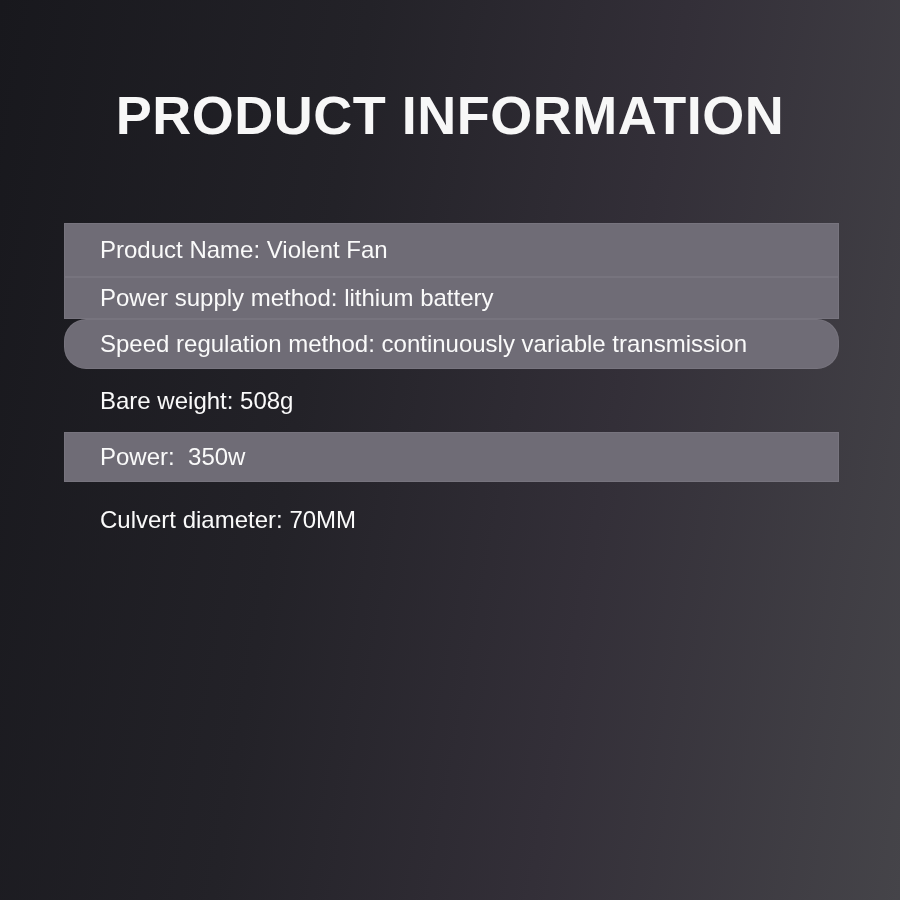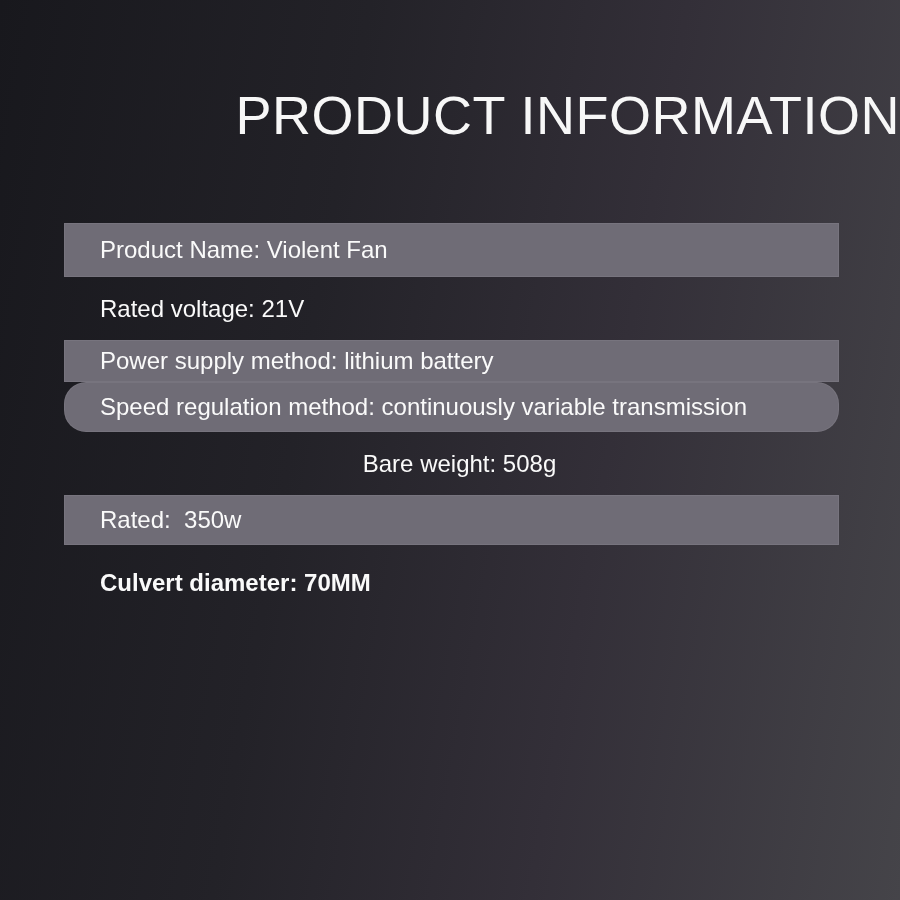--- a/index.html
+++ b/index.html
@@ -13,24 +13,24 @@
     overflow: hidden;
     background: linear-gradient(100deg, #18181d 0%, #232228 35%, #332f38 65%, #454449 100%);
     font-family: "Liberation Sans", sans-serif;
   }
   .title {
     position: absolute;
     top: 86px;
     left: 0;
     width: 100%;
     margin: 0;
-    text-align: right;
+    text-align: center;
     color: #f7f7f7;
     font-size: 54px;
-    font-weight: 400;
+    font-weight: 700;
     letter-spacing: 0.5px;
     line-height: 1.1;
   }
   .rows {
     position: absolute;
     top: 223px;
     left: 64px;
     width: 775px;
     display: flex;
     flex-direction: column;
@@ -51,49 +51,46 @@
     font-size: 24px;
     line-height: 30px;
     white-space: pre-wrap;
   }
   
   .r1 { height: 54px; text-align: right; }
   .r2 { height: 63px; }
   .r3 { height: 42px; }
   .r4 { height: 69px; }
   .r5 { height: 50px; border-radius: 22px; }
-  .r6 { height: 63px; justify-content: center; }
+  .r6 { height: 63px; }
   .r7 { height: 50px; }
-  .r8 { height: 76px; font-weight: bold; }
+  .r8 { height: 76px; }
   .r9 { height: 112px; }
 </style>
 </head>
 <body>
 
 <div class="page">
 
   <h1 class="title">PRODUCT INFORMATION</h1>
 
   <div class="rows">
     <div class="row hl r1">
       <span class="row-text">Product Name: Violent Fan</span>
     </div>
-    <div class="row r2">
-      <span class="row-text">Rated voltage: 21V</span>
-    </div>
     <div class="row hl r3">
       <span class="row-text">Power supply method: lithium battery</span>
     </div>
     <div class="row hl r5">
       <span class="row-text">Speed regulation method: continuously variable transmission</span>
     </div>
     <div class="row r6">
       <span class="row-text">Bare weight: 508g</span>
     </div>
     <div class="row hl r7">
-      <span class="row-text">Rated:  350w</span>
+      <span class="row-text">Power:  350w</span>
     </div>
     <div class="row r8">
       <span class="row-text">Culvert diameter: 70MM</span>
     </div>
   </div>
 
 </div>
 
 </body></html>

